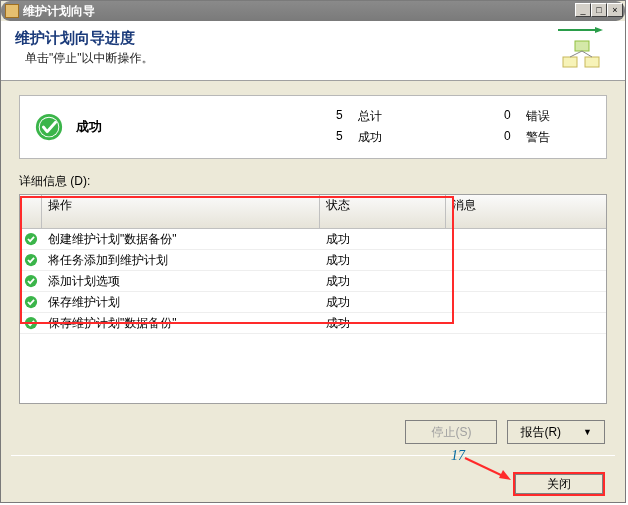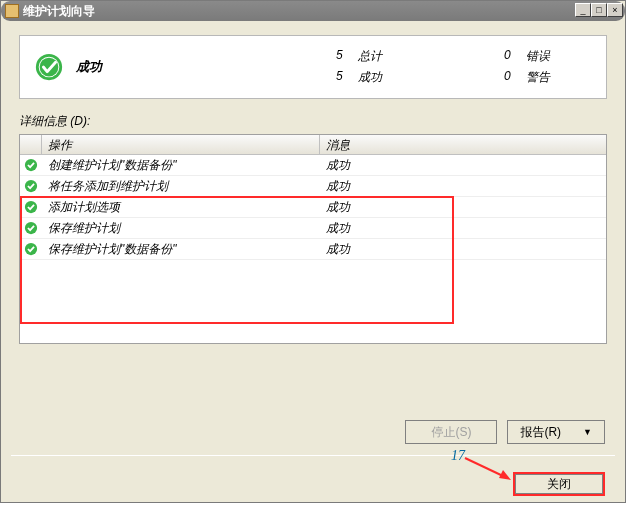--- a/index.html
+++ b/index.html
@@ -63,21 +63,20 @@
   }
   .header-title { font-size: 15px; font-weight: bold; color: #1a3a7a; }
   .header-sub { font-size: 12px; color: #222; margin-top: 2px; margin-left: 10px; }
   .header-graphic {
     position: absolute;
     right: 20px; top: 6px;
     width: 50px; height: 44px;
   }
   .content {
     padding: 14px 18px 8px 18px;
-    font-style: italic;
   }
   .status-panel {
     border: 1px solid #b8b8b8;
     background: #fff;
     padding: 12px 14px;
     display: flex;
     align-items: center;
   }
   .status-icon-lg {
     width: 30px; height: 30px;
@@ -97,21 +96,21 @@
   }
   .details-label { margin-top: 14px; margin-bottom: 4px; }
   .grid-wrap {
     border: 1px solid #a0a0a0;
     background: #fff;
     position: relative;
     height: 210px;
   }
   .grid-header {
     display: flex;
-    height: 20px;
+    height: 34px;
     background: #a21caf;
     border-bottom: 1px solid #c0c0c0;
   }
   .gh-cell {
     border-right: 1px solid #c0c0c0;
     padding: 2px 6px;
     font-size: 12px;
     background: linear-gradient(#fafafa,#e6e3d8);
   }
   .gh-first { width: 22px; }
@@ -209,20 +208,33 @@
   <div class="titlebar">
     <div class="app-icon"></div>
     <span class="title-text">维护计划向导</span>
     <div class="winbtns">
       <div class="winbtn">_</div>
       <div class="winbtn">□</div>
       <div class="winbtn">×</div>
     </div>
   </div>
 
+  <div class="header-area">
+    <div class="header-title">维护计划向导进度</div>
+    <div class="header-sub">单击"停止"以中断操作。</div>
+    <svg class="header-graphic" viewBox="0 0 50 44">
+      <path d="M3 3 L45 3" stroke="#2a9d4a" stroke-width="2" fill="none"></path>
+      <path d="M40 0 L48 3 L40 6 Z" fill="#2a9d4a"></path>
+      <rect x="20" y="14" width="14" height="10" fill="#d4e8a8" stroke="#8fbf3f"></rect>
+      <rect x="8" y="30" width="14" height="10" fill="#f7f3b8" stroke="#c8b85a"></rect>
+      <rect x="30" y="30" width="14" height="10" fill="#f7f3b8" stroke="#c8b85a"></rect>
+      <line x1="27" y1="24" x2="15" y2="30" stroke="#888"></line>
+      <line x1="27" y1="24" x2="37" y2="30" stroke="#888"></line>
+    </svg>
+  </div>
 
   <div class="content">
 
     <div class="status-panel">
       <svg class="status-icon-lg" viewBox="0 0 32 32">
         <circle cx="16" cy="16" r="14" fill="#3bb54a"></circle>
         <circle cx="16" cy="16" r="11" fill="#fff"></circle>
         <circle cx="16" cy="16" r="10" fill="#3bb54a"></circle>
         <path d="M10 16 L14 21 L23 11" stroke="#fff" stroke-width="3" fill="none" stroke-linecap="round" stroke-linejoin="round"></path>
       </svg>
@@ -241,20 +253,21 @@
         <span>警告</span>
       </div>
     </div>
 
     <div class="details-label">详细信息 (D):</div>
 
     <div class="grid-wrap">
       <div class="grid-header">
         <div class="gh-cell gh-first"></div>
         <div class="gh-cell gh-action">操作</div>
+        <div class="gh-cell gh-status">状态</div>
         <div class="gh-cell gh-msg">消息</div>
       </div>
       <div class="grid-body">
         <div class="grid-row">
           <div class="gc-first"><svg class="row-icon" viewBox="0 0 16 16">
                 <circle cx="8" cy="8" r="7" fill="#3bb54a"></circle>
                 <path d="M4.5 8 L7 10.5 L11.5 5.5" stroke="#fff" stroke-width="2" fill="none"></path>
               </svg></div>
           <div class="gc-action">创建维护计划"数据备份"</div>
           <div class="gc-status">成功</div>

